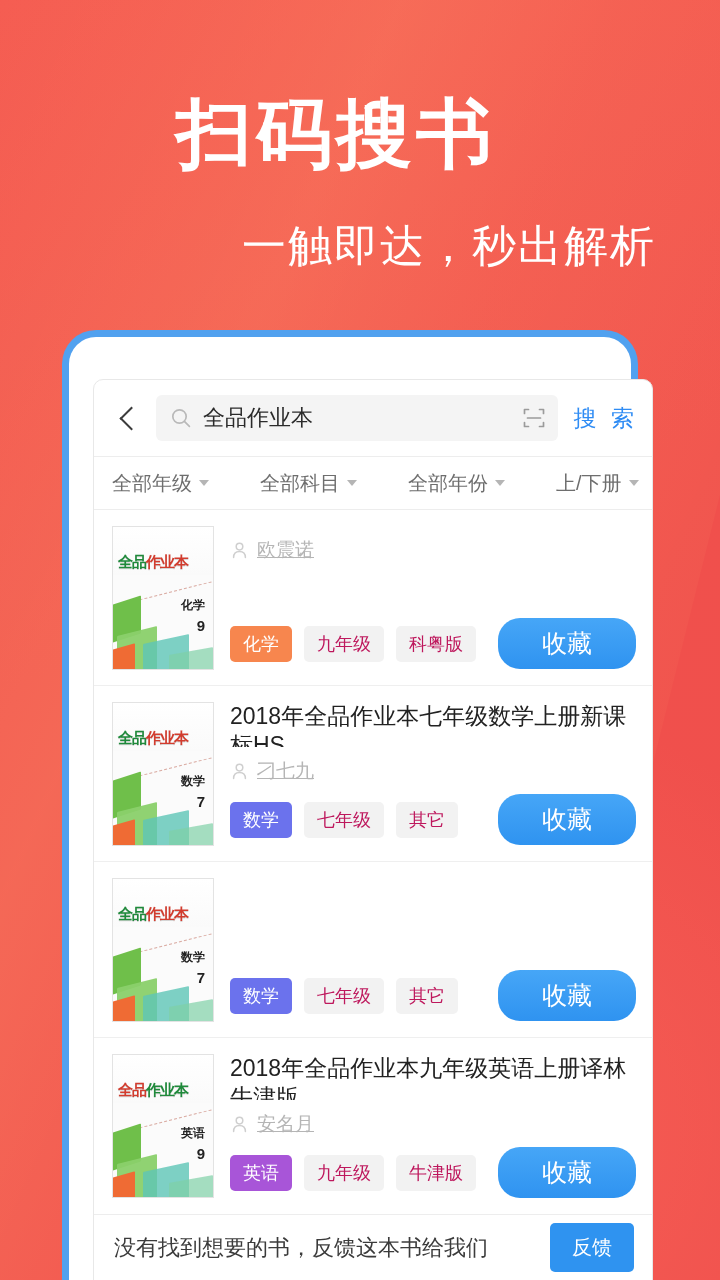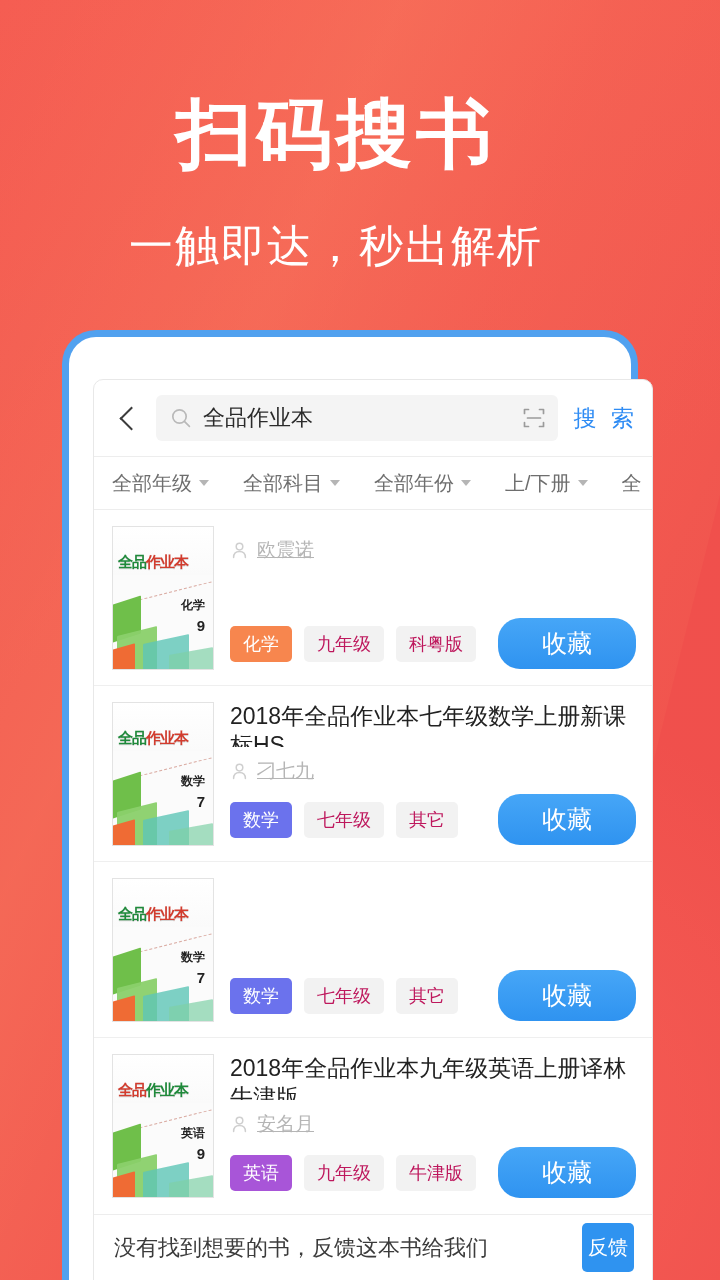--- a/index.html
+++ b/index.html
@@ -60,20 +60,21 @@
     letter-spacing: 4px;
     margin: 0;
   }
   .subhead {
     color: #ffffff;
     font-size: 44px;
     line-height: 1.0;
     font-weight: 400;
     letter-spacing: 2px;
     margin: 52px 0 0 0;
+    text-align: right;
   }
 
   
   #phone-frame {
     position: absolute;
     left: 62px;
     top: 330px;
     width: 576px;
     height: 960px;
     border: 7px solid #51a1ef;
@@ -165,20 +166,21 @@
   #filter-bar {
     display: flex;
     align-items: center;
     height: 54px;
     border-top: 1px solid #ededed;
     border-bottom: 1px solid #ededed;
     padding-left: 18px;
     box-sizing: border-box;
     overflow: hidden;
     white-space: nowrap;
+    gap: 17px;
   }
   .filter-item {
     display: inline-flex;
     align-items: center;
     font-size: 20px;
     color: #6e6e6e;
     margin-right: 34px;
     flex: 0 0 auto;
   }
   .caret {
@@ -312,21 +314,21 @@
   #feedback-text {
     font-size: 22px;
     color: #3b3b3b;
   }
   #feedback-button {
     margin-left: auto;
     font-size: 20px;
     color: #ffffff;
     background: #2f93f0;
     border-radius: 5px;
-    padding: 11px 6px;
+    padding: 11px 22px;
     white-space: nowrap;
   }
 </style>
 </head>
 <body>
 
 <div id="promo-stage">
 
   <div class="headline-wrap">
     <div class="headline">扫码搜书</div>

